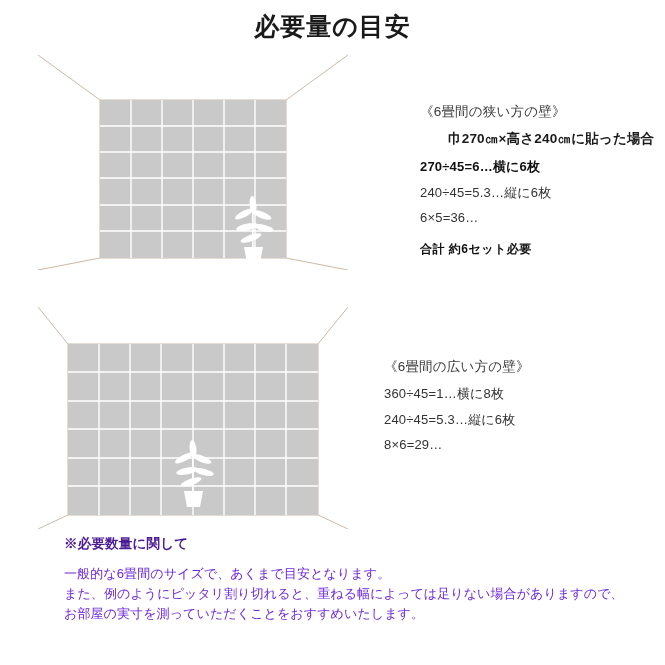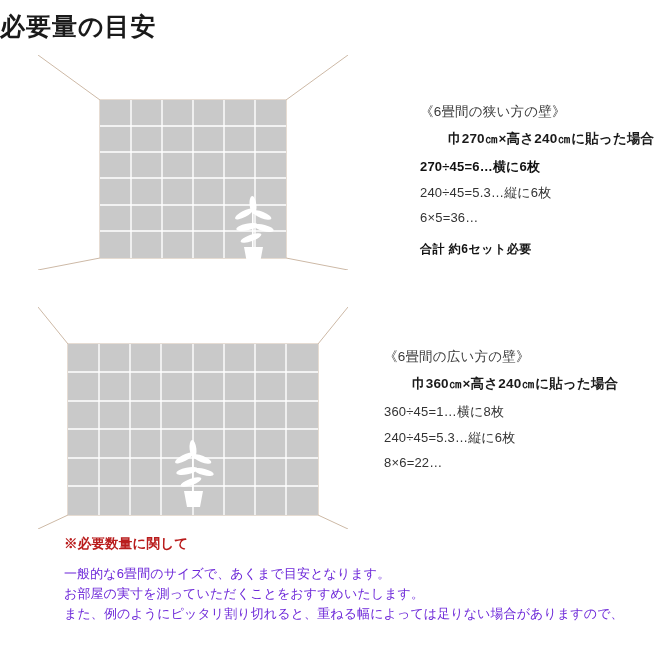--- a/index.html
+++ b/index.html
@@ -14,21 +14,21 @@
     color: #231f20;
     position: relative;
     overflow: hidden;
   }
 
   .page-title {
     position: absolute;
     top: 10px;
     left: 0;
     width: 665px;
-    text-align: left;
+    text-align: center;
     font-size: 25px;
     font-weight: bold;
     letter-spacing: 1px;
     color: #1a1a1a;
   }
 
   
   .room {
     position: absolute;
     left: 38px;
@@ -39,21 +39,21 @@
 
   .room svg { display: block; }
 
   
   .spec {
     position: absolute;
     left: 384px;
     width: 270px;
   }
   .spec.spec-1 { top: 103px; margin-left: 36px; }
-  .spec.spec-2 { top: 348px; }
+  .spec.spec-2 { top: 358px; }
 
   .spec .head {
     font-size: 13.5px;
     color: #3a3a3a;
     margin-bottom: 9px;
     letter-spacing: 0.2px;
   }
   .spec .sub {
     font-size: 13.5px;
     font-weight: bold;
@@ -81,21 +81,21 @@
   }
 
   
   .note {
     position: absolute;
     left: 64px;
     top: 535px;
     width: 570px;
   }
   .note .note-title {
-    color: #b91c1c;
+    color: #4c1d95;
     font-weight: bold;
     font-size: 13.5px;
     margin-bottom: 11px;
     letter-spacing: 0.2px;
   }
   .note .note-line {
     font-size: 13px;
     color: #6d28d9;
     line-height: 1.55;
     letter-spacing: 0.1px;
@@ -196,24 +196,23 @@
   <div class="head">《6畳間の狭い方の壁》</div>
   <div class="sub">巾270㎝×高さ240㎝に貼った場合</div>
   <div class="calc bold">270÷45=6…横に6枚</div>
   <div class="calc">240÷45=5.3…縦に6枚</div>
   <div class="calc">6×5=36…</div>
   <div class="total">合計 約6セット必要</div>
 </div>
 
 <div class="spec spec-2">
   <div class="head">《6畳間の広い方の壁》</div>
-  <div class="sub">巾360㎝×高さ240㎝に貼った場合</div>
   <div class="calc">360÷45=1…横に8枚</div>
   <div class="calc">240÷45=5.3…縦に6枚</div>
-  <div class="calc">8×6=22…</div>
+  <div class="calc">8×6=29…</div>
 </div>
 
 <div class="note">
   <div class="note-title">※必要数量に関して</div>
   <div class="note-line">一般的な6畳間のサイズで、あくまで目安となります。</div>
+  <div class="note-line">また、例のようにピッタリ割り切れると、重ねる幅によっては足りない場合がありますので、</div>
   <div class="note-line">お部屋の実寸を測っていただくことをおすすめいたします。</div>
-  <div class="note-line">また、例のようにピッタリ割り切れると、重ねる幅によっては足りない場合がありますので、</div>
 </div>
 
 </body></html>

